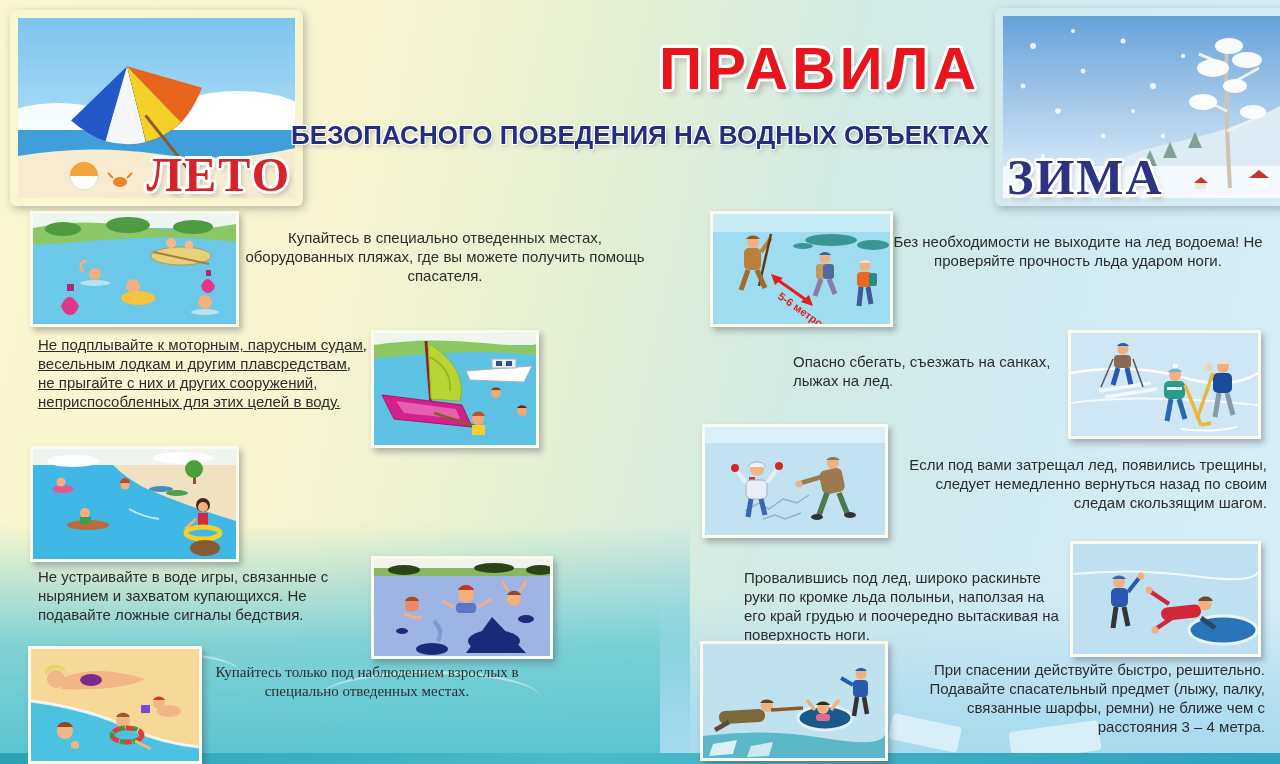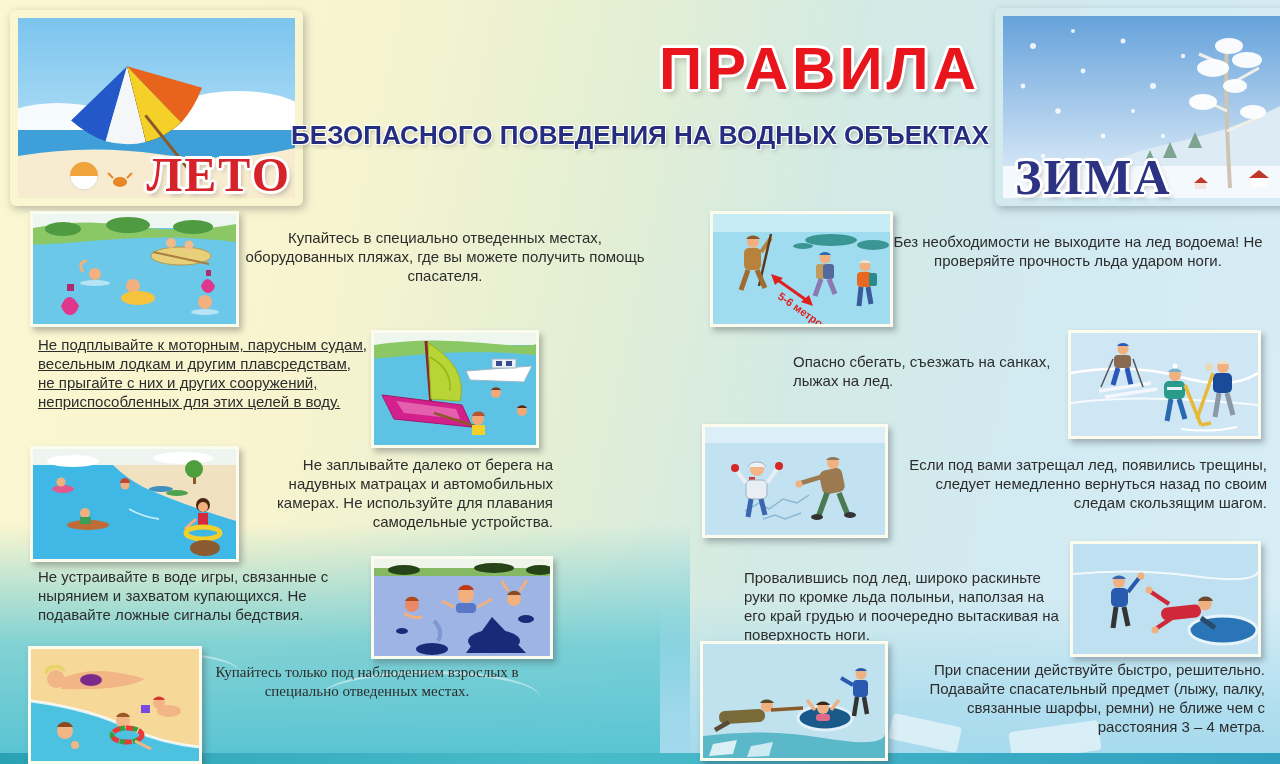--- a/index.html
+++ b/index.html
@@ -19,21 +19,21 @@
   .ice-chunk.c2{right:180px;bottom:8px;width:90px;height:30px;transform:rotate(-8deg);}
   .bottom-strip{position:absolute;left:0;right:0;bottom:0;height:11px;
     background:linear-gradient(to right,#2aa2b4,#49bcca 45%,#2f9fc0);}
 
   .corner-photo{position:absolute;margin:0;padding:8px;border-radius:6px;overflow:hidden;
     box-shadow:2px 3px 8px rgba(60,70,80,.35);}
   .corner-photo svg{display:block;}
   .photo-label{position:absolute;font-family:"Liberation Serif",serif;font-weight:bold;
     text-shadow:-2px -2px 0 #fff,2px -2px 0 #fff,-2px 2px 0 #fff,2px 2px 0 #fff,0 3px 0 #fff,3px 0 0 #fff,0 -3px 0 #fff,-3px 0 0 #fff,3px 4px 5px rgba(0,0,0,.25);}
   .summer-label{right:12px;bottom:4px;font-size:48px;color:#d6232a;letter-spacing:2px;}
-  .winter-label{left:20px;bottom:0px;font-size:50px;color:#2c3382;letter-spacing:2px;}
+  .winter-label{left:12px;bottom:0px;font-size:50px;color:#2c3382;letter-spacing:2px;}
 
   .title{position:absolute;left:300px;top:34px;width:680px;margin:0;text-align:right;
     font-size:60px;font-weight:900;color:#e8151c;letter-spacing:4px;
     text-shadow:-2px -2px 0 #fff,2px -2px 0 #fff,-2px 2px 0 #fff,2px 2px 0 #fff,0 3px 0 #fff,3px 0 0 #fff,0 -3px 0 #fff,-3px 0 0 #fff,4px 5px 6px rgba(0,0,0,.22);}
   .subtitle{position:absolute;left:290px;top:120px;width:700px;margin:0;text-align:center;
     font-size:26px;font-weight:700;color:#252d7e;letter-spacing:0px;
     text-shadow:-1px -1px 0 #fff,1px -1px 0 #fff,-1px 1px 0 #fff,1px 1px 0 #fff,2px 3px 4px rgba(0,0,0,.18);}
 
   .pic{position:absolute;margin:0;background:#fff;border:3px solid #fbfbee;
     box-shadow:3px 4px 6px rgba(60,60,70,.35);}
@@ -248,21 +248,20 @@
         <circle cx="170" cy="56" r="7" fill="#4a2414"></circle>
           <circle cx="170" cy="58" r="5" fill="#f2b07f"></circle>
         <rect x="165" y="64" width="10" height="14" fill="#d42b3c"></rect>
         <line x1="163" y1="70" x2="152" y2="80" stroke="#f2b07f" stroke-width="3"></line>
         <ellipse cx="170" cy="84" rx="17" ry="6" fill="none" stroke="#f2d029" stroke-width="5"></ellipse>
         <ellipse cx="172" cy="99" rx="15" ry="8" fill="#8a5a30"></ellipse>
       </g>
       <path d="M96,60 q14,8 30,10" stroke="#fff" stroke-width="2" fill="none" opacity=".7"></path>
     </svg>
   </figure>
-  <div class="rule ta-r" style="left:235px;top:455px;width:318px;">Не заплывайте далеко от берега на надувных матрацах и автомобильных камерах. Не используйте для плавания самодельные устройства.</div>
 
   <div class="rule ta-l" style="left:38px;top:567px;width:340px;">Не устраивайте в воде игры, связанные с нырянием и захватом купающихся. Не подавайте ложные сигналы бедствия.</div>
   <figure class="pic" style="left:371px;top:556px;">
     <svg width="176" height="97" viewBox="0 0 176 97">
       <rect width="176" height="97" fill="#9db4e4"></rect>
       <rect width="176" height="9" fill="#f0f5ec"></rect>
       <rect y="9" width="176" height="8" fill="#86b864"></rect>
       <g fill="#274418">
           <ellipse cx="30" cy="11" rx="16" ry="5"></ellipse>
           <ellipse cx="120" cy="9" rx="20" ry="5"></ellipse>

